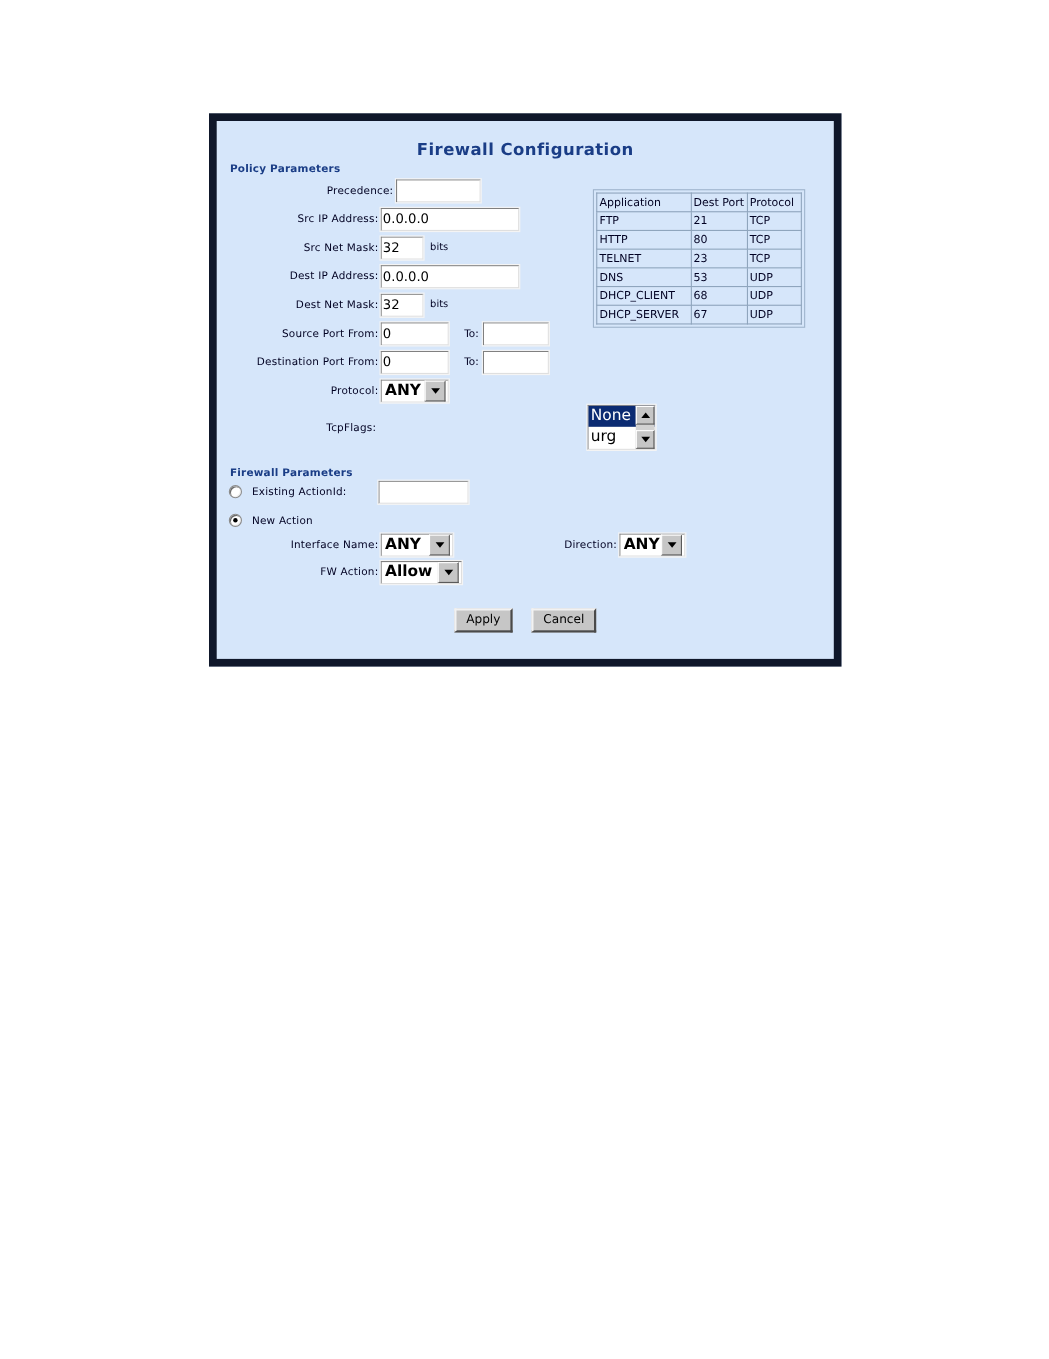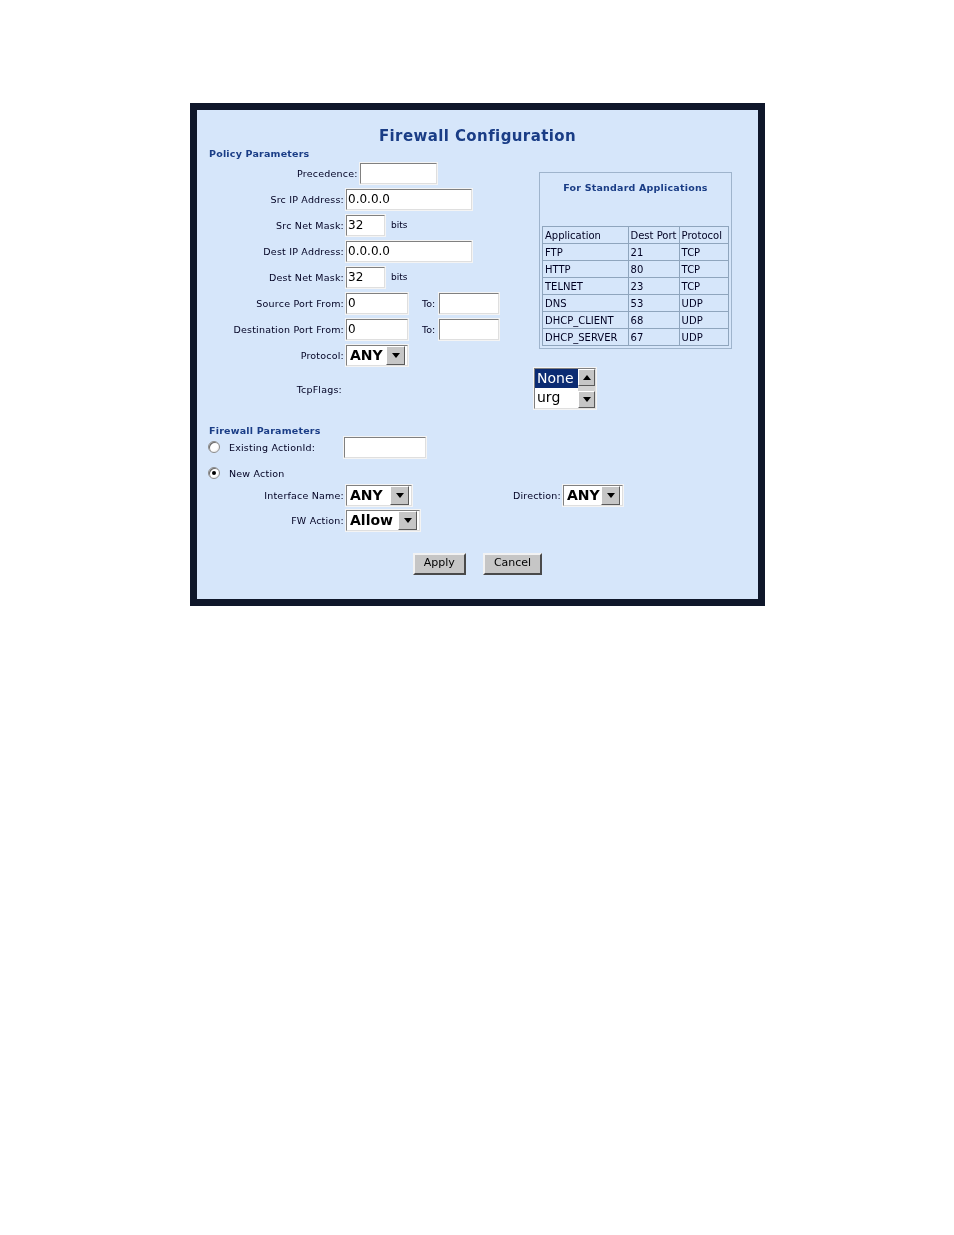--- a/index.html
+++ b/index.html
@@ -418,21 +418,20 @@
       <div class="flabel" style="width:58px;">Direction:</div>
       <div class="ddl" style="width:60px;">
         <span>ANY</span>
         <span class="ddl-btn">
             <span class="arrow-down"></span>
           </span>
       </div>
     </div>
 
     <div id="std-app-box">
-      <div id="std-app-caption">For Standard Applications</div>
       <table id="std-app-table">
         <thead>
           <tr>
             <th class="col-app">Application</th>
             <th class="col-port">Dest Port</th>
             <th class="col-proto">Protocol</th>
           </tr>
         </thead>
         <tbody id="std-app-body">
             <tr>

